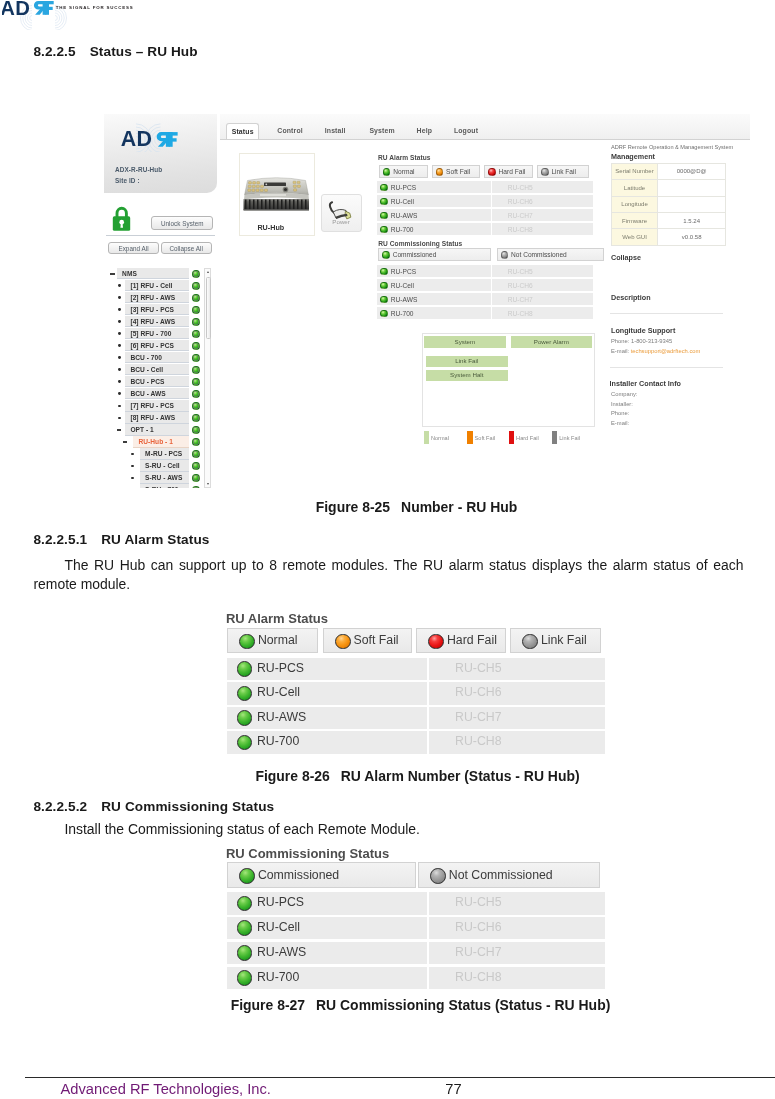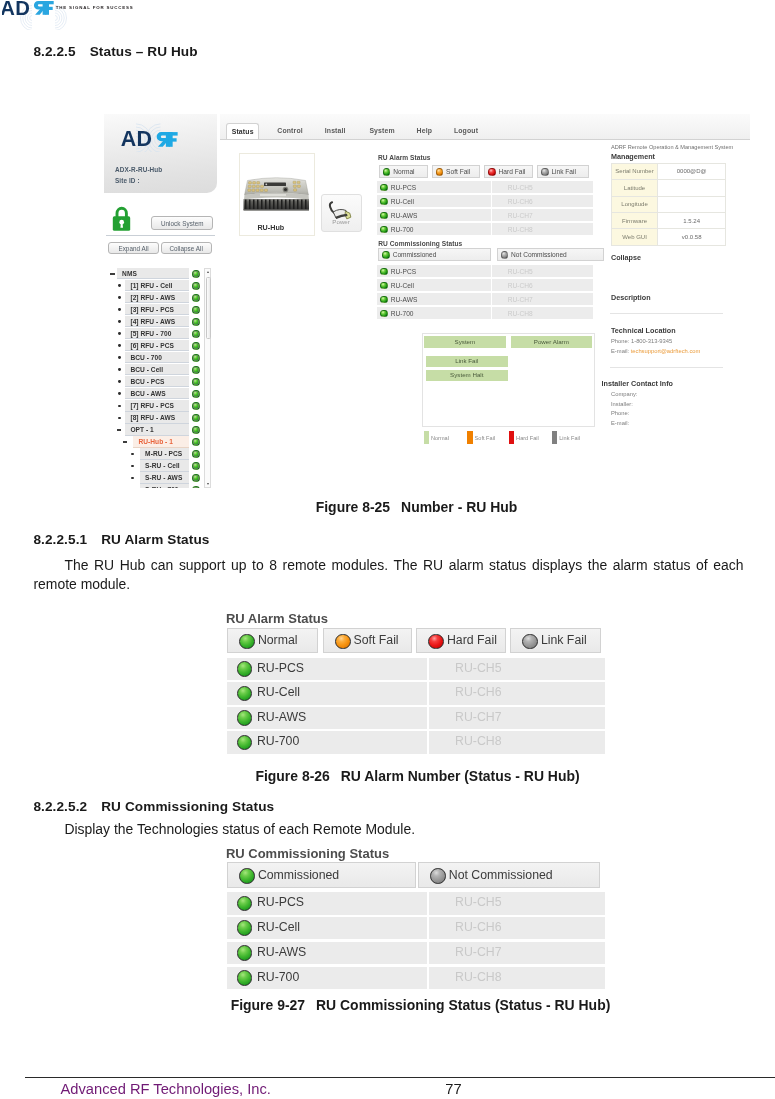--- a/index.html
+++ b/index.html
@@ -551,25 +551,25 @@
               </tr>
               <tr>
                 <td class="k">Web GUI</td>
                 <td class="v">v0.0.58</td>
               </tr>
             </tbody>
           </table>
         <div class="info-h" style="left:391.5px;top:113.5px;">Collapse</div>
         <div class="info-h" style="left:391.5px;top:153.0px;">Description</div>
         <div class="info-line" style="left:390.5px;top:173.3px;width:113.2px;"></div>
-        <div class="info-h" style="left:391.5px;top:186.0px;">Technical Location</div>
+        <div class="info-h" style="left:391.5px;top:186.0px;">Longitude Support</div>
         <div class="info-txt" style="left:391.5px;top:198.3px;">Phone: 1-800-313-9345</div>
         <div class="info-txt" style="left:391.5px;top:207.9px;"><span>E-mail: </span><span class="info-mail">techsupport@adrftech.com</span></div>
         <div class="info-line" style="left:390.5px;top:227.0px;width:113.2px;"></div>
-        <div class="info-h" style="left:382px;top:239.0px;">Installer Contact Info</div>
+        <div class="info-h" style="left:390px;top:239.0px;">Installer Contact Info</div>
         <div id="installer-fields">
             <div class="info-txt" style="left: 391.5px; top: 251.4px;">Company:</div>
             <div class="info-txt" style="left: 391.5px; top: 260.95px;">Installer:</div>
             <div class="info-txt" style="left: 391.5px; top: 270.5px;">Phone:</div>
             <div class="info-txt" style="left: 391.5px; top: 280.05px;">E-mail:</div>
           </div>
       </div>
     </div>
 
   </div>
@@ -629,21 +629,21 @@
           <div class="ftxtL">RU-700</div>
           <div class="ftxtR" style="left:201.9px;width:176.2px">RU-CH8</div>
         </div>
       </div>
   </div>
 
   <div class="figcap" style="top:767.8px;left:30px;"><span>Figure 8-26</span><span class="gap"></span><span>RU Alarm Number (Status - RU Hub)</span></div>
 
   <div class="h3" style="left:33.4px;top:799.3px;"><span>8.2.2.5.2</span><span style="display:inline-block;width:14px"></span><span>RU Commissioning Status</span></div>
 
-  <div class="para" style="left:33.4px;top:820.4px;width:710px;text-indent:31px;">Display the Technologies status of each Remote Module.</div>
+  <div class="para" style="left:33.4px;top:820.4px;width:710px;text-indent:31px;">Install the Commissioning status of each Remote Module.</div>
 
   <div class="fig" id="fig-comm" style="left:225.9px;top:845.8px;width:375px;height:130px;">
     <div class="ftitle">RU Commissioning Status</div>
     <div id="fig-comm-legend">
         <div class="flegend" style="left: 1.5px; top: 16.4px; width: 188.6px;">
           <div class="fdot g"></div>
           <div class="flbl">Commissioned</div>
         </div>
         <div class="flegend" style="left: 192.4px; top: 16.4px; width: 182.1px;">
           <div class="fdot k"></div>
@@ -675,18 +675,18 @@
         <div class="frow" style="left: 1.5px; top: 120.8px; width: 378.1px;">
           <div class="fcellL" style="width:199.6px"></div>
           <div class="fcellR" style="left:201.9px;width:176.2px"></div>
           <div class="fdot g"></div>
           <div class="ftxtL">RU-700</div>
           <div class="ftxtR" style="left:201.9px;width:176.2px">RU-CH8</div>
         </div>
       </div>
   </div>
 
-  <div class="figcap" style="top:996.6px;left:33px;"><span>Figure 9-27</span><span class="gap"></span><span>RU Commissioning Status (Status - RU Hub)</span></div>
+  <div class="figcap" style="top:996.6px;left:33px;"><span>Figure 8-27</span><span class="gap"></span><span>RU Commissioning Status (Status - RU Hub)</span></div>
 
   <div class="footer-rule"></div>
   <div class="footer-left">Advanced RF Technologies, Inc.</div>
   <div class="footer-page">77</div>
 </div>
 
 </body></html>

